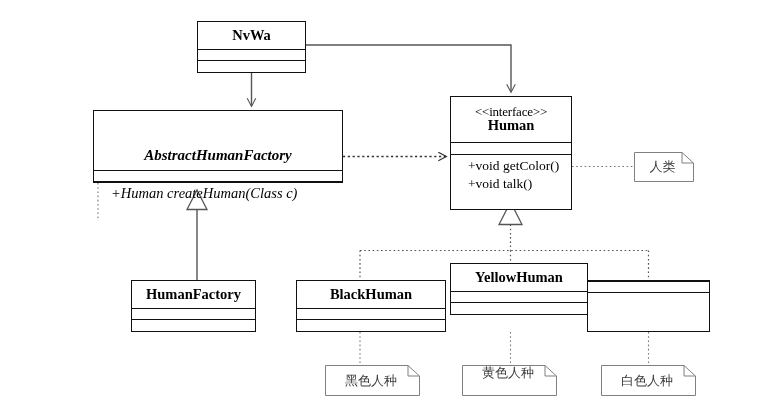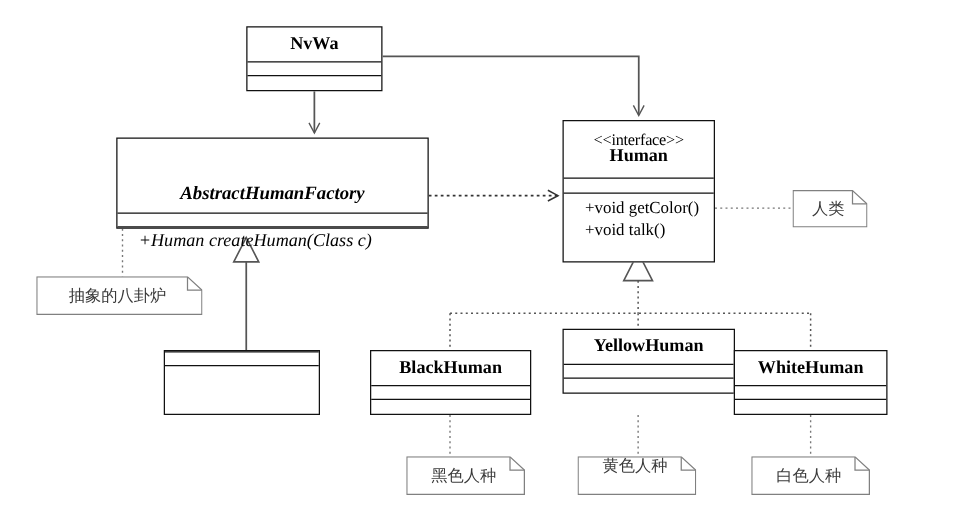--- a/index.html
+++ b/index.html
@@ -207,71 +207,64 @@
     <div class="uml-sep"></div>
     <div class="uml-attrs" style="height:11px;"></div>
     <div class="uml-sep"></div>
     <div class="uml-ops">
       <div class="op-line">+void getColor()</div>
       <div class="op-line">+void talk()</div>
     </div>
   </div>
 
   <div class="uml-box" style="left:131px; top:280px; width:125px; height:52px;">
-    <div class="uml-sep"></div>
-    <div class="uml-attrs" style="height:10px;"></div>
-    <div class="uml-sep"></div>
-    <div class="uml-ops"></div>
-  </div>
-
-  <div class="uml-box" style="left:296px; top:280px; width:129px; height:52px;">
+    <div class="uml-head" style="height:27px;">
+      <span class="uml-name">HumanFactory</span>
+    </div>
+    <div class="uml-sep"></div>
+    <div class="uml-attrs" style="height:10px;"></div>
+    <div class="uml-sep"></div>
+    <div class="uml-ops"></div>
+  </div>
+
+  <div class="uml-box" style="left:296px; top:280px; width:150px; height:52px;">
     <div class="uml-head" style="height:27px;">
       <span class="uml-name">BlackHuman</span>
     </div>
     <div class="uml-sep"></div>
     <div class="uml-attrs" style="height:10px;"></div>
     <div class="uml-sep"></div>
     <div class="uml-ops"></div>
   </div>
 
   <div class="uml-box" style="left:450px; top:263px; width:138px; height:52px;font-family:Liberation Serif, serif;">
     <div class="uml-head" style="height:27px;">
       <span class="uml-name">YellowHuman</span>
     </div>
     <div class="uml-sep"></div>
     <div class="uml-attrs" style="height:10px;"></div>
     <div class="uml-sep"></div>
     <div class="uml-ops"></div>
   </div>
 
   <div class="uml-box" style="left:587px; top:280px; width:123px; height:52px;">
-    <div class="uml-head" style="height:27px;">
-      <span class="uml-name">WhiteHuman</span>
-    </div>
     <div class="uml-sep"></div>
     <div class="uml-attrs" style="height:10px;"></div>
     <div class="uml-sep"></div>
     <div class="uml-ops"></div>
   </div>
 
   <div class="uml-note" style="left:634px; top:152px; width:60px; height:30px;">
     <svg class="note-shape" width="60" height="30" viewBox="0 0 60 30">
       <path d="M0.5,0.5 L48,0.5 L59.5,11 L59.5,29.5 L0.5,29.5 Z" fill="#ffffff" stroke="#808080" stroke-width="1"></path>
       <path d="M48,0.5 L48,11 L59.5,11" fill="none" stroke="#808080" stroke-width="1"></path>
     </svg>
     <span class="note-text">人类</span>
   </div>
 
-  <div class="uml-note" style="left:29px; top:221px; width:133px; height:31px;">
-    <svg class="note-shape" width="133" height="31" viewBox="0 0 133 31">
-      <path d="M0.5,0.5 L121,0.5 L132.5,11 L132.5,30.5 L0.5,30.5 Z" fill="#ffffff" stroke="#808080" stroke-width="1"></path>
-      <path d="M121,0.5 L121,11 L132.5,11" fill="none" stroke="#808080" stroke-width="1"></path>
-    </svg>
-    <span class="note-text">抽象的八卦炉</span>
-  </div>
 
   <div class="uml-note" style="left:305px; top:365px; width:95px; height:31px;margin-left:20px;">
     <svg class="note-shape" width="95" height="31" viewBox="0 0 95 31">
       <path d="M0.5,0.5 L83,0.5 L94.5,11 L94.5,30.5 L0.5,30.5 Z" fill="#ffffff" stroke="#808080" stroke-width="1"></path>
       <path d="M83,0.5 L83,11 L94.5,11" fill="none" stroke="#808080" stroke-width="1"></path>
     </svg>
     <span class="note-text">黑色人种</span>
   </div>
 
   <div class="uml-note" style="left:462px; top:365px; width:95px; height:16px;border-radius:11px;">

